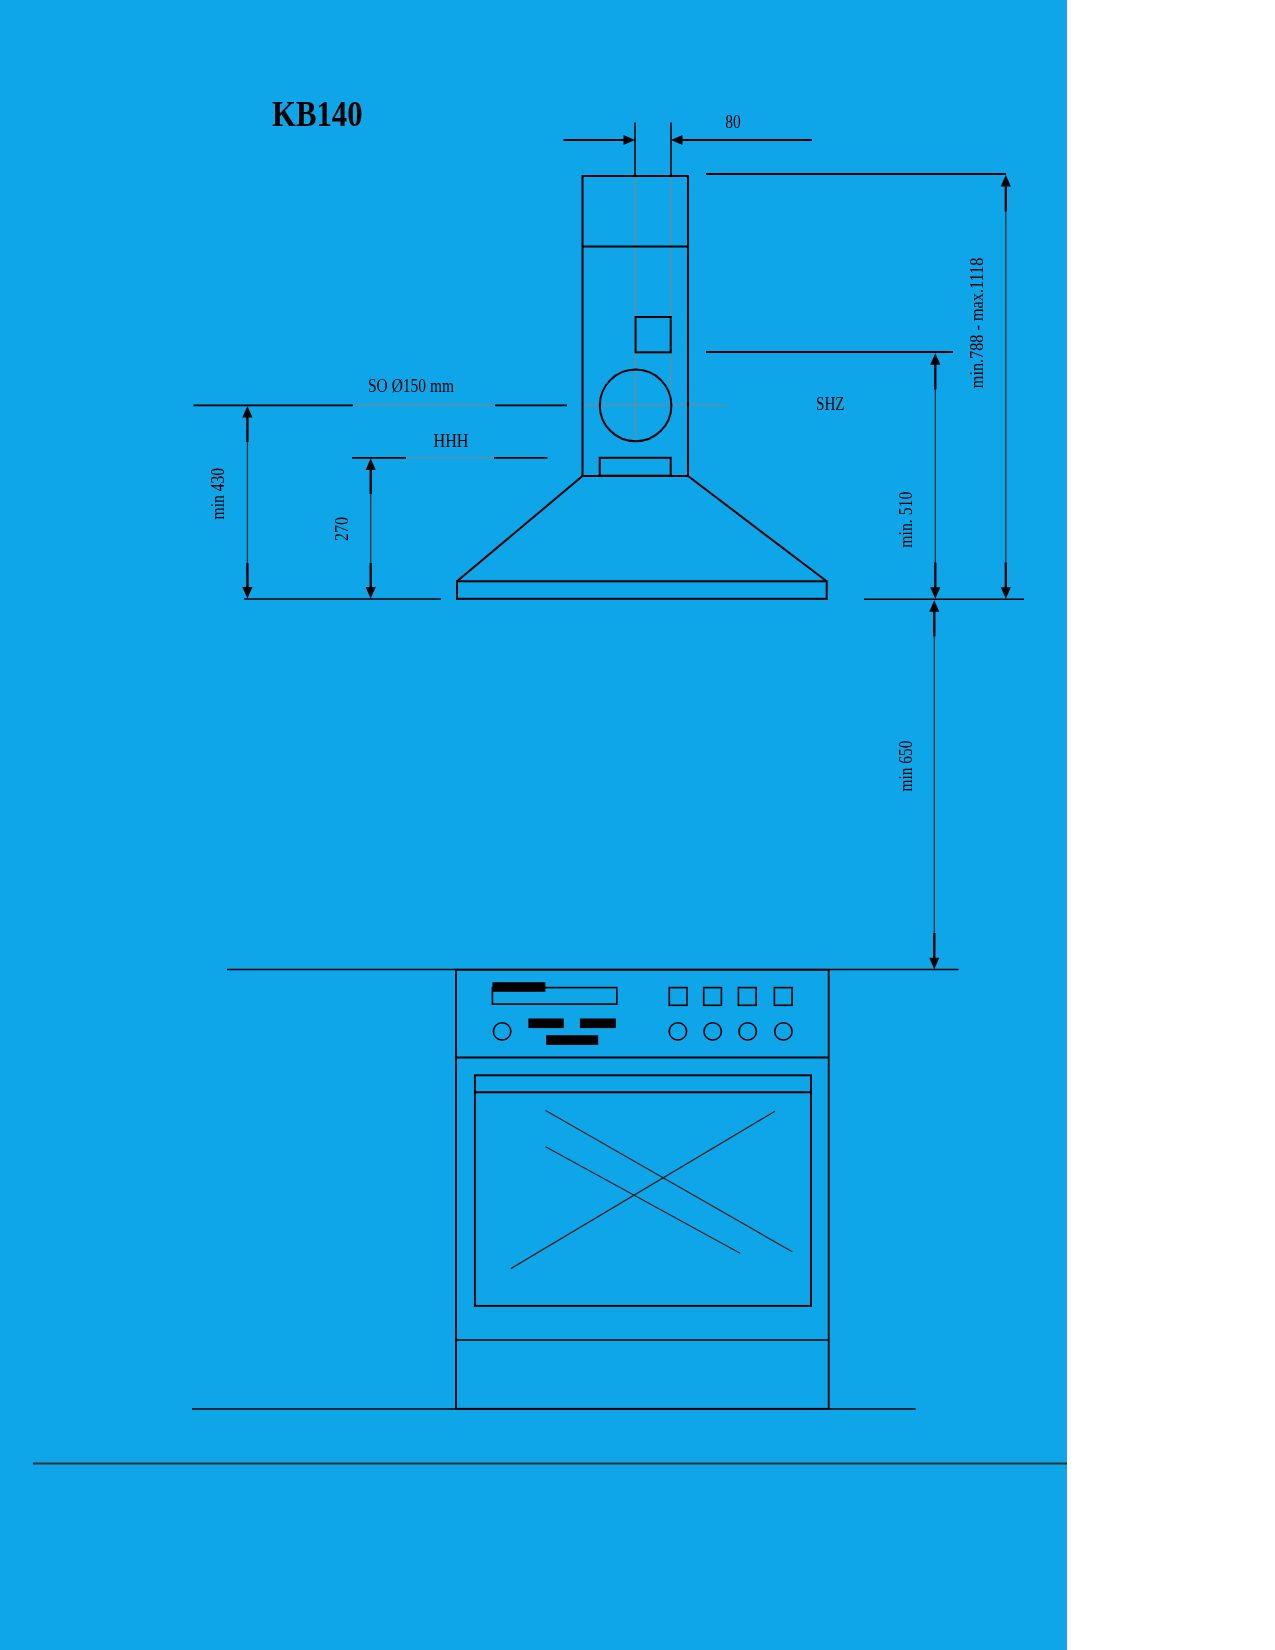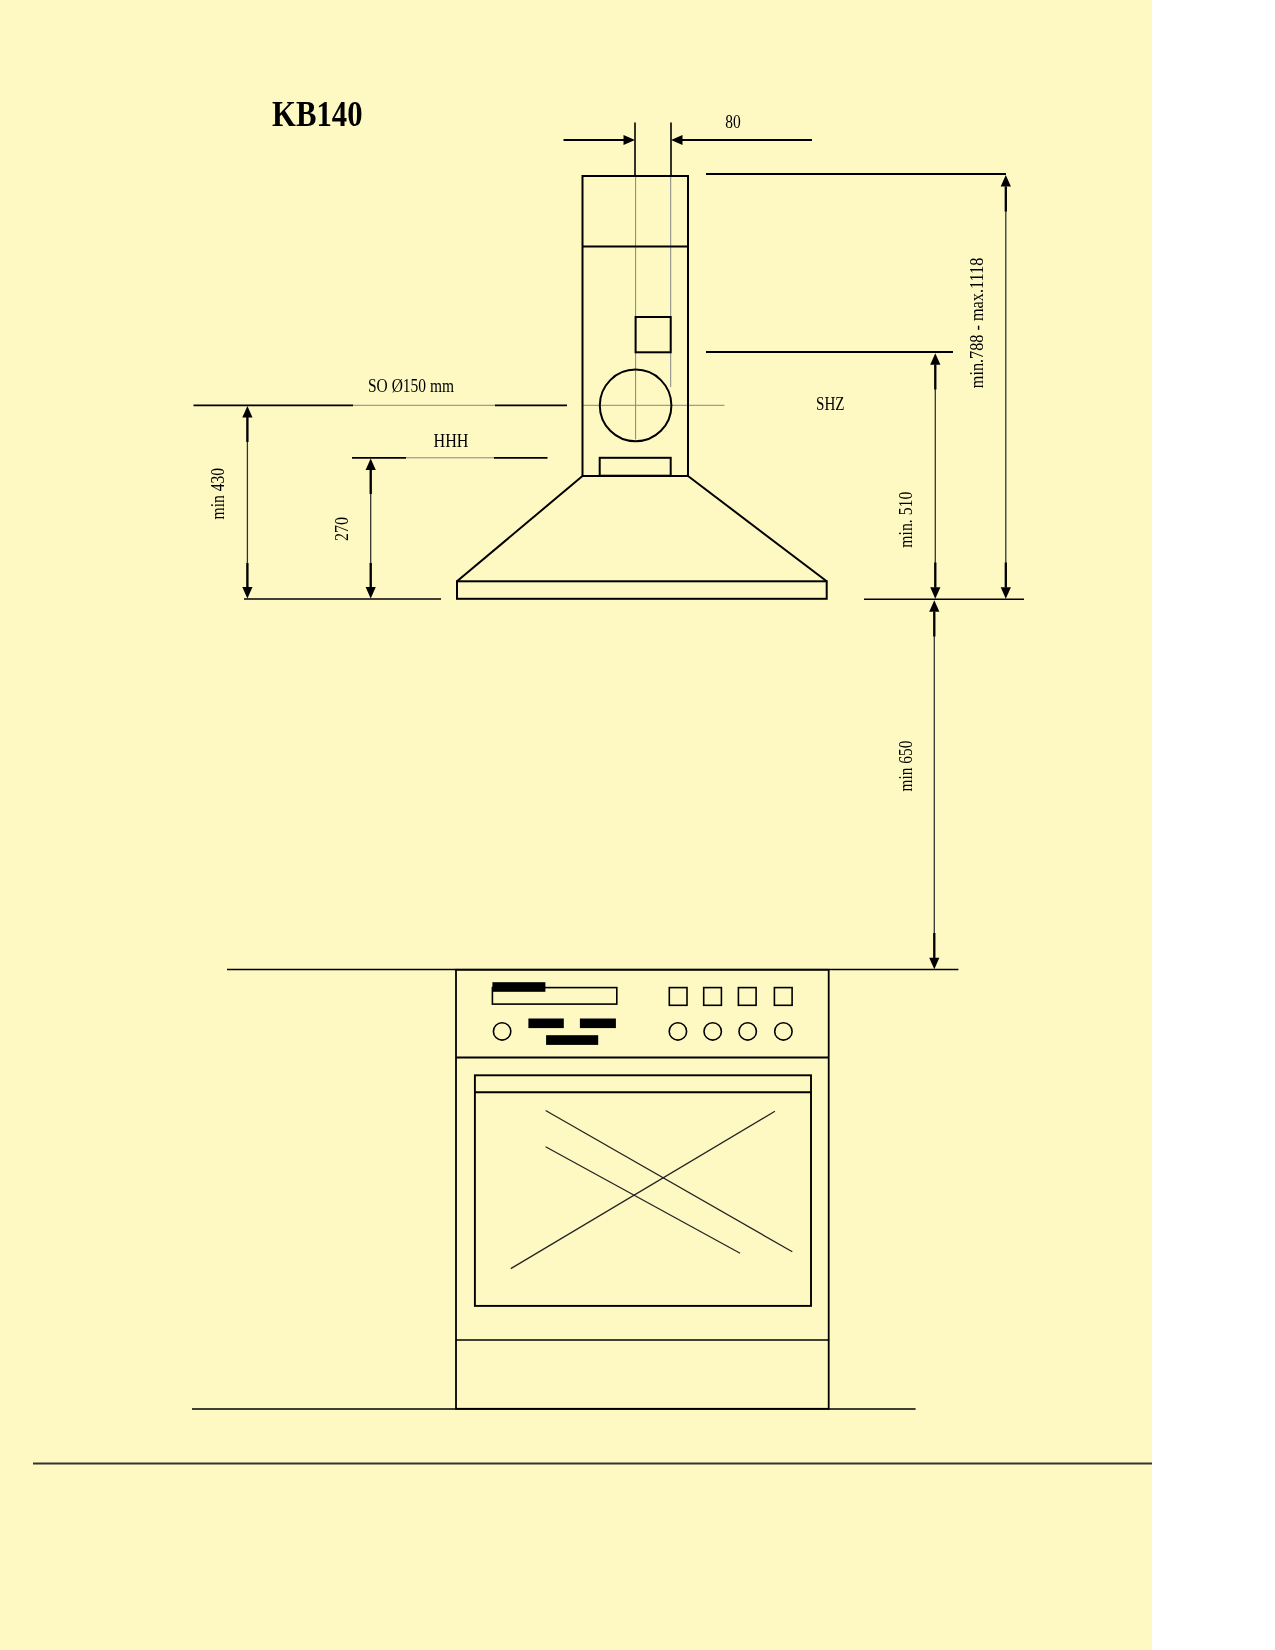--- a/index.html
+++ b/index.html
@@ -1,16 +1,16 @@
 <!DOCTYPE html>
 <html><head>
 <meta charset="utf-8">
 <style>
   html,body{margin:0;padding:0;background:#ffffff;}
-  .page{width:1152px;height:1650px;position:relative;background:#fef9c3;overflow:hidden;}
+  .page{width:1042px;height:1650px;position:relative;background:#0ea5e9;overflow:hidden;padding-left:25px;}
   svg{position:absolute;top:0;left:0;}
   text{font-family:"Liberation Serif",serif;fill:#000;}
 </style>
 </head>
 <body>
 <div class="page">
 <svg width="1275" height="1650" viewBox="0 0 1275 1650">
 
   <text x="272" y="126" font-size="35" font-weight="bold" textLength="90.5" lengthAdjust="spacingAndGlyphs">KB140</text>
 

